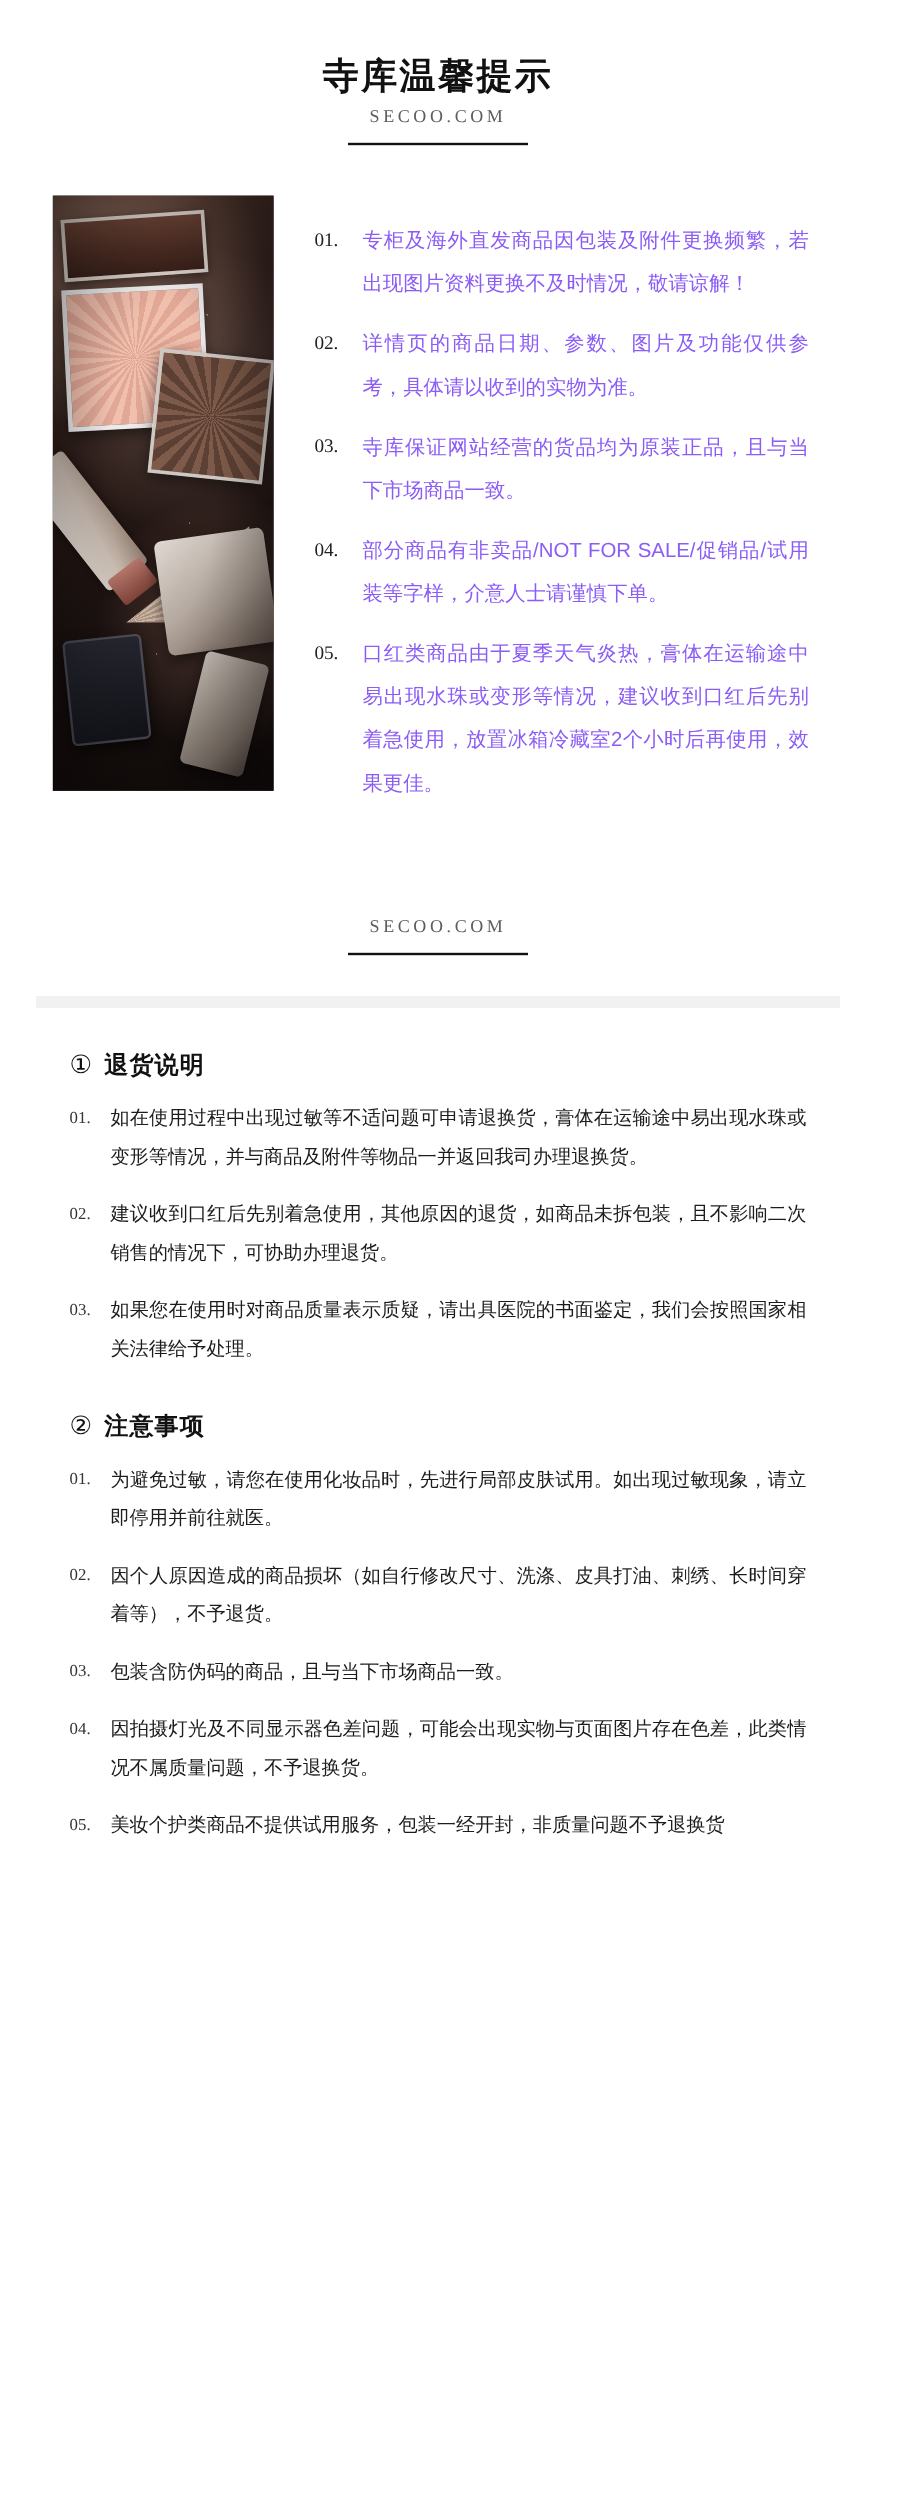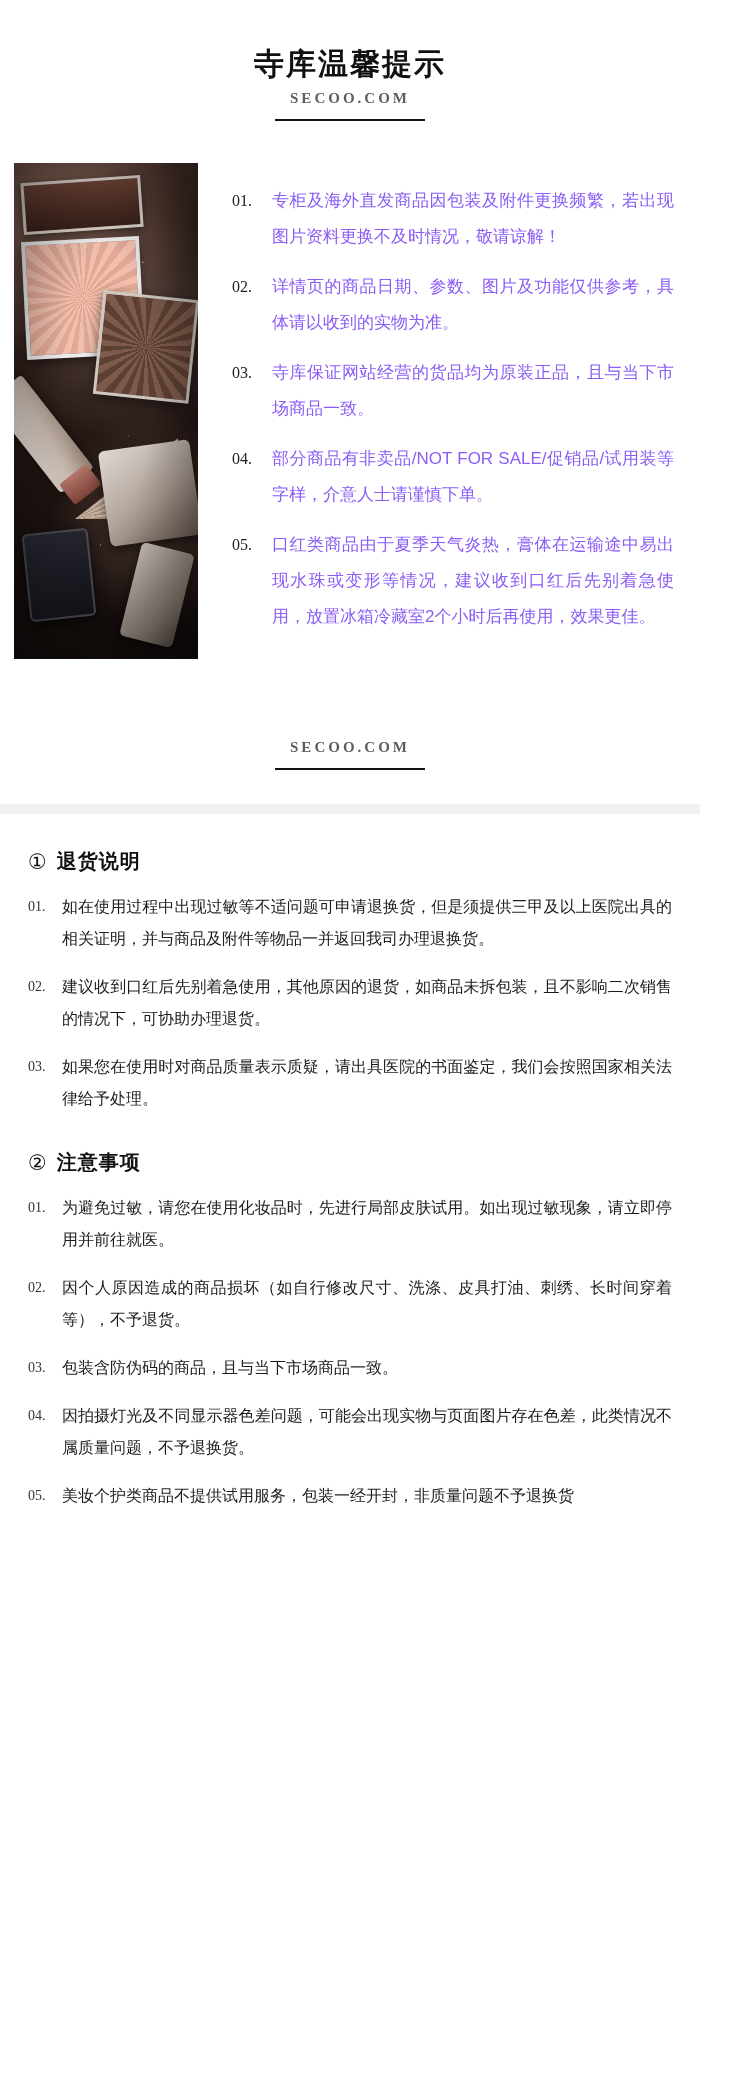--- a/index.html
+++ b/index.html
@@ -11,41 +11,41 @@
   body {
     width: 750px;
     min-height: 2088px;
     font-family: "Liberation Sans", "DejaVu Sans", sans-serif;
     color: #1a1a1a;
   }
   .page {
     width: 700px;
     position: relative;
     background: #fff;
+    padding-left: 30px;
   }
 
   
   .section-header {
     text-align: center;
     padding-top: 46px;
   }
   .section-header .title {
     font-size: 30px;
     font-weight: bold;
     letter-spacing: 2px;
     color: #111;
     line-height: 1.2;
   }
   .section-header .subtitle {
     font-size: 15px;
     letter-spacing: 3px;
     color: #5d5d5d;
     margin-top: 8px;
     font-family: "Liberation Serif", "DejaVu Serif", serif;
-    font-weight: bold;
   }
   .section-header .rule {
     width: 150px;
     height: 2px;
     background: #111;
     margin: 12px auto 0 auto;
   }
 
   
   .tips-section {
@@ -323,21 +323,21 @@
   <div class="special-wrap">
 
     <div class="sub-block">
       <div class="sub-title">
         <span class="circle-num">①</span>
         <span class="sub-label">退货说明</span>
       </div>
 
       <div class="rule-row">
         <div class="rule-num">01.</div>
-        <div class="rule-text">如在使用过程中出现过敏等不适问题可申请退换货，但是须提供三甲及以上医院出具的相关证明，并与商品及附件等物品一并返回我司办理退换货。</div>
+        <div class="rule-text">如在使用过程中出现过敏等不适问题可申请退换货，膏体在运输途中易出现水珠或变形等情况，并与商品及附件等物品一并返回我司办理退换货。</div>
       </div>
       <div class="rule-row">
         <div class="rule-num">02.</div>
         <div class="rule-text">建议收到口红后先别着急使用，其他原因的退货，如商品未拆包装，且不影响二次销售的情况下，可协助办理退货。</div>
       </div>
       <div class="rule-row">
         <div class="rule-num">03.</div>
         <div class="rule-text">如果您在使用时对商品质量表示质疑，请出具医院的书面鉴定，我们会按照国家相关法律给予处理。</div>
       </div>
     </div>

